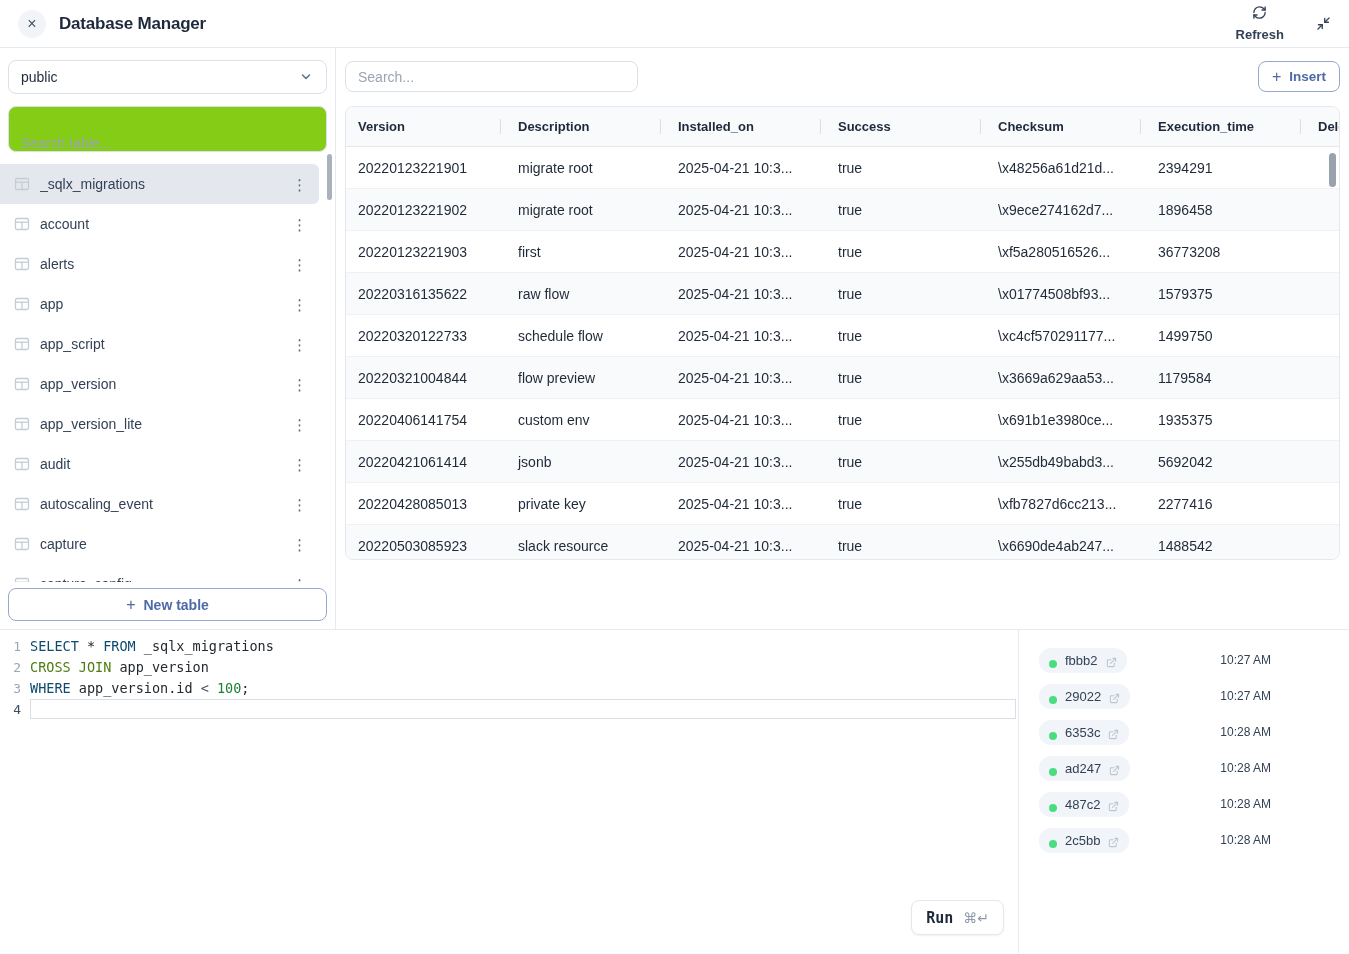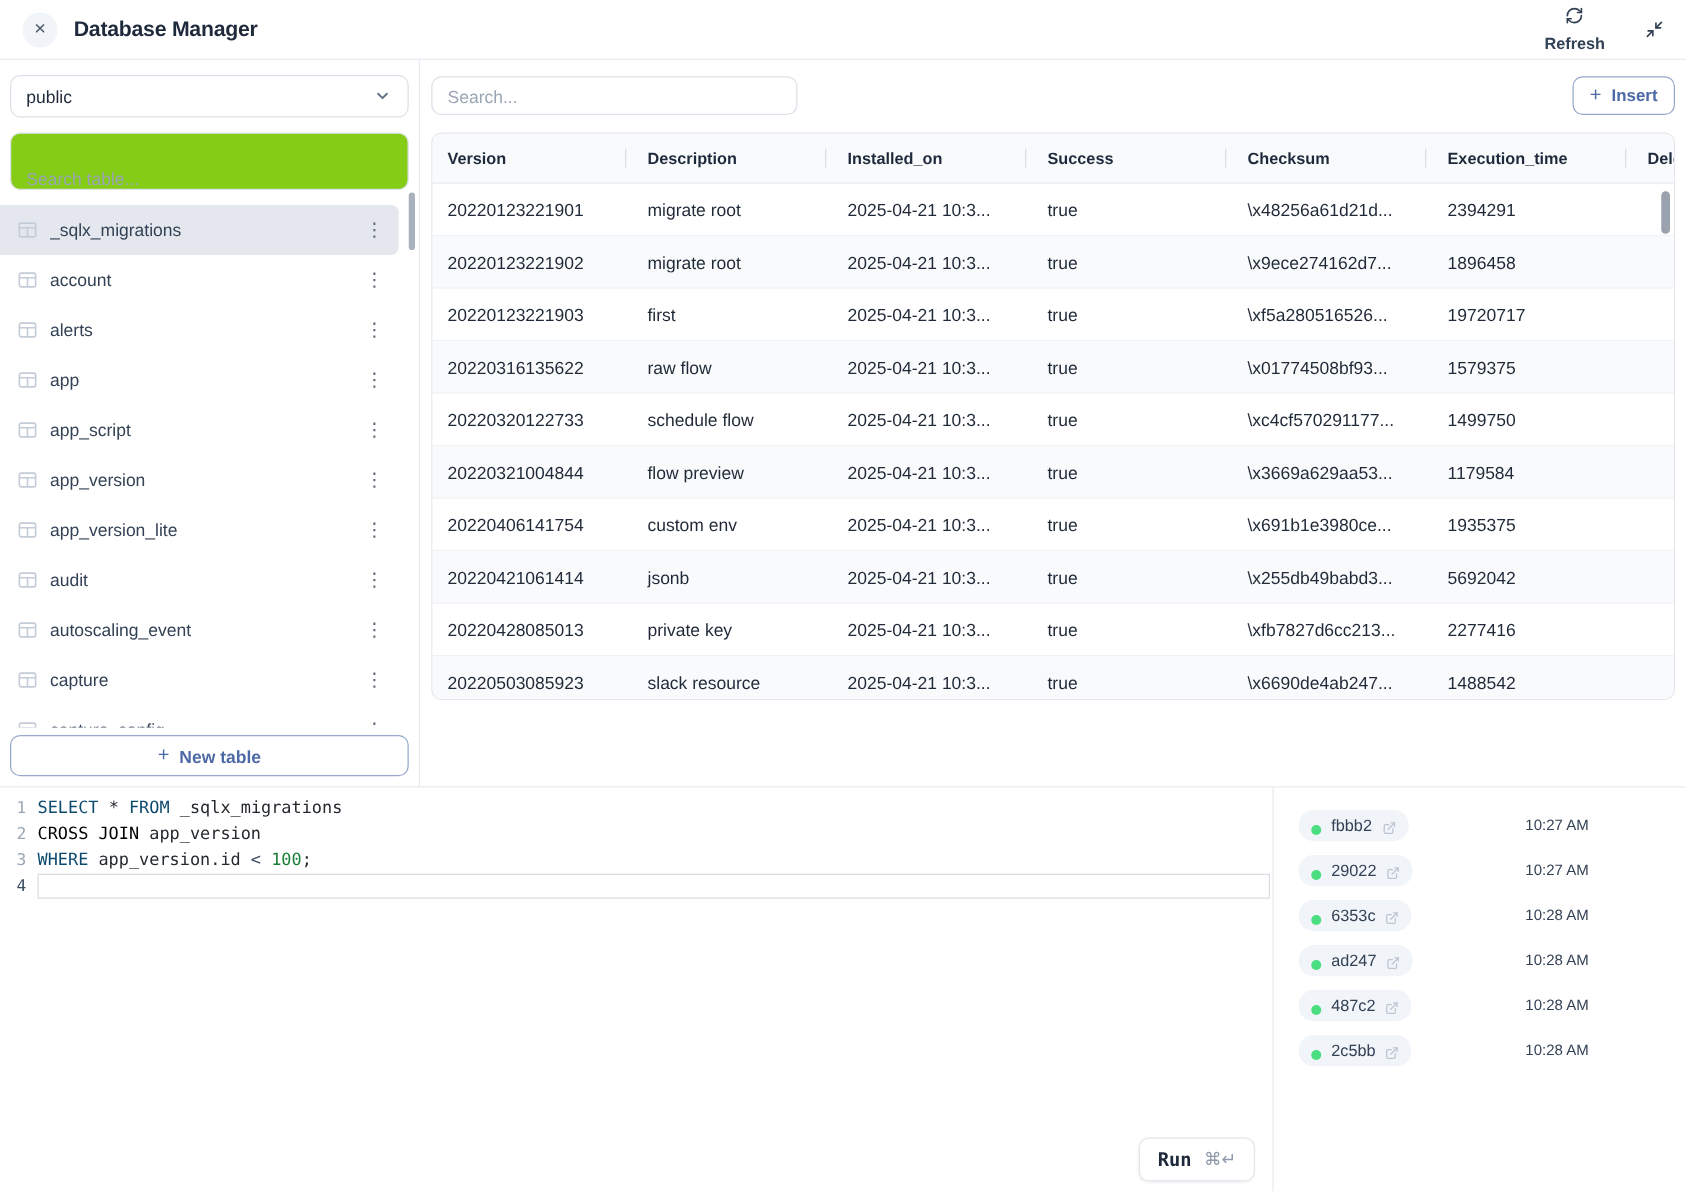--- a/index.html
+++ b/index.html
@@ -72,25 +72,25 @@
 
   
   .bottom { height:324px; border-top:1px solid #e7ebef; display:flex; }
   .editor { width:1019px; flex:0 0 1019px; border-right:1px solid #e7ebef; position:relative; padding-top:6px;
     font-family:"DejaVu Sans Mono", monospace; font-size:13.5px; line-height:21px; cursor:text; }
   .code-line { display:flex; height:21px; }
   .gutter { flex:0 0 30px; width:30px; text-align:right; padding-right:9px; color:#9aa6b5; font-size:13px; }
   .gutter.active { color:#3c4c61; }
   .code { white-space:pre; flex:1; color:#24292f; }
   .kw  { color:#0c4a6e; }
-  .mut { color:#000000; }
+  .mut { color:#4d7c0f; }
   .op  { color:#3d4e63; }
   .num { color:#1a7f37; }
   .active-box { border:1px solid #d9dee5; height:20px; margin-right:2px; }
-  .run-btn { position:absolute; right:14px; bottom:8px; height:35px; padding:0 14px; background:#fff;
+  .run-btn { position:absolute; right:14px; bottom:18px; height:35px; padding:0 14px; background:#fff;
     border:1px solid #e4e8ee; border-radius:8px; cursor:pointer; display:flex; align-items:center; gap:10px;
     box-shadow:0 1px 2px rgba(16,24,40,.06); font-family:inherit; }
   .run-label { font-size:15px; font-weight:700; color:#1e293b; }
   .run-shortcut { font-size:14px; color:#8e99a9; font-family:"DejaVu Sans", sans-serif; }
 
   .history { flex:1; min-width:0; padding:12px 20px 0; }
   .hitem { height:36px; display:flex; align-items:center; justify-content:space-between; }
   .hpill { display:flex; align-items:flex-end; gap:8px; background:#f1f4f8; border:none; border-radius:12px;
     padding:5px 10px; cursor:pointer; font-family:inherit; }
   .hdot { width:8px; height:8px; border-radius:50%; background:#4ade80; }
@@ -332,21 +332,21 @@
         <span class="td">\x9ece274162d7...</span>
         <span class="td">1896458</span>
         <span class="td"></span>
       </div>
       <div class="trow">
         <span class="td">20220123221903</span>
         <span class="td">first</span>
         <span class="td">2025-04-21 10:3...</span>
         <span class="td">true</span>
         <span class="td">\xf5a280516526...</span>
-        <span class="td">19720717</span>
+        <span class="td">36773208</span>
         <span class="td"></span>
       </div>
       <div class="trow alt">
         <span class="td">20220316135622</span>
         <span class="td">raw flow</span>
         <span class="td">2025-04-21 10:3...</span>
         <span class="td">true</span>
         <span class="td">\x01774508bf93...</span>
         <span class="td">1579375</span>
         <span class="td"></span>

